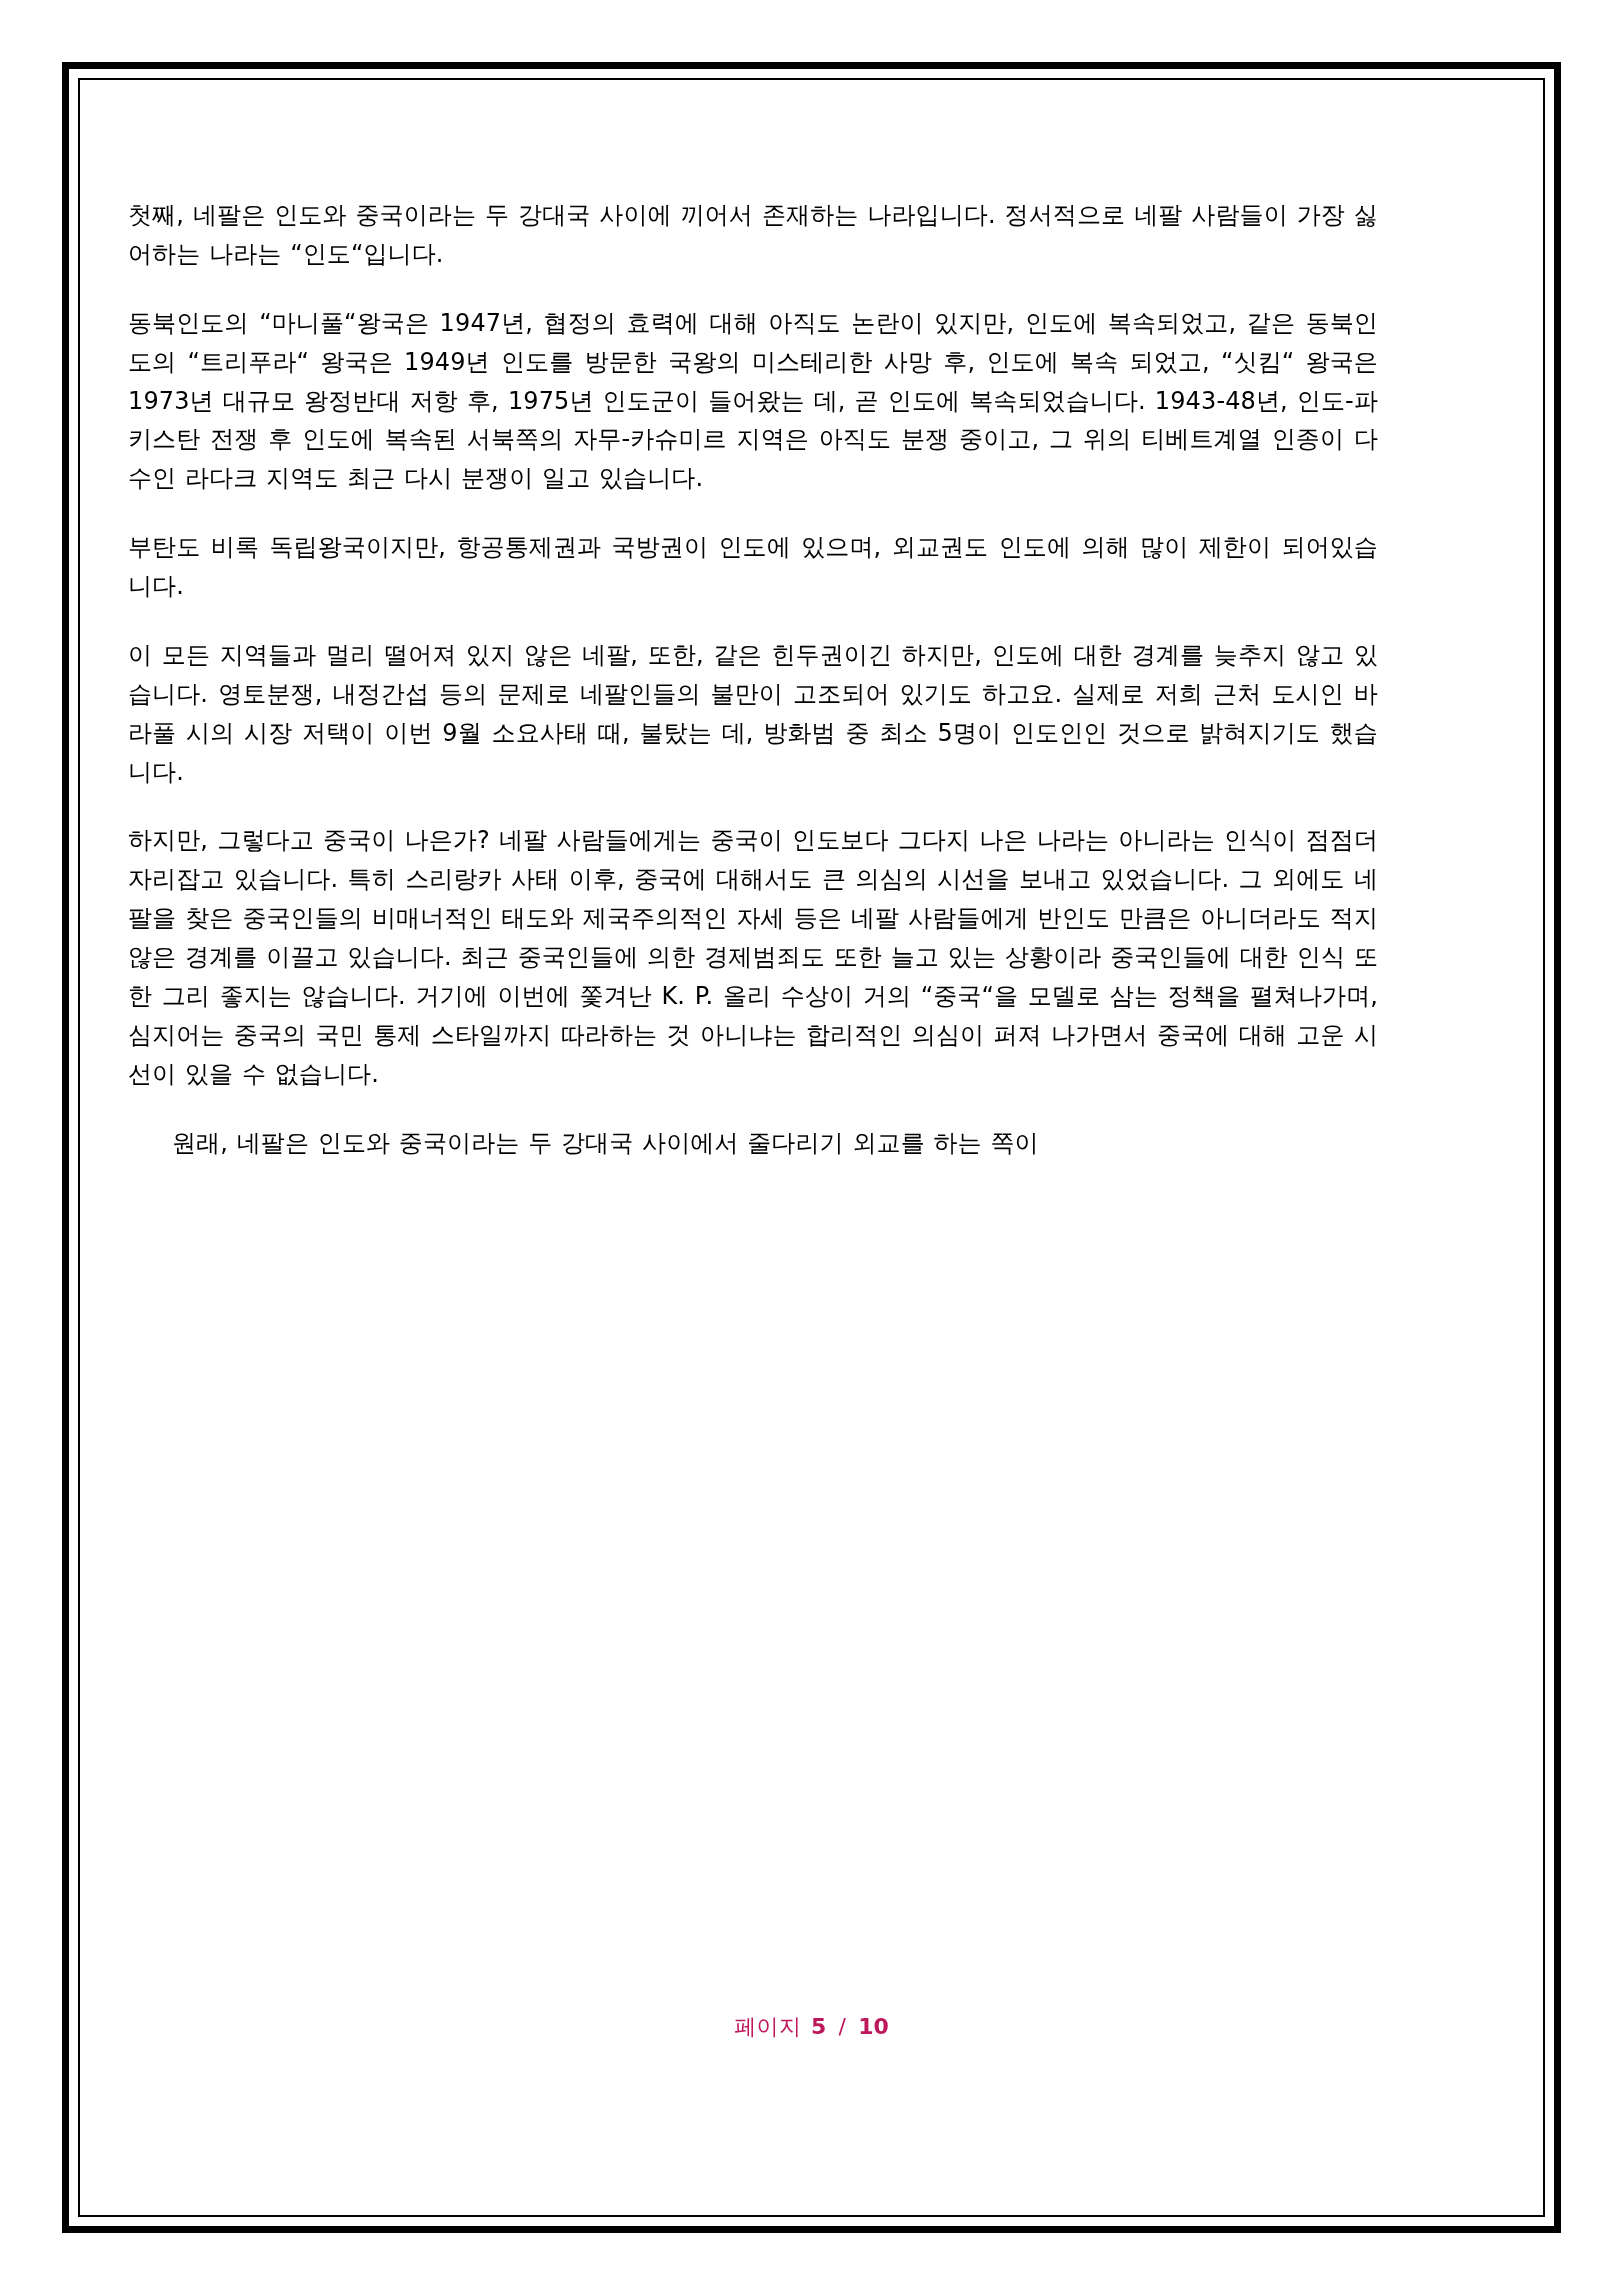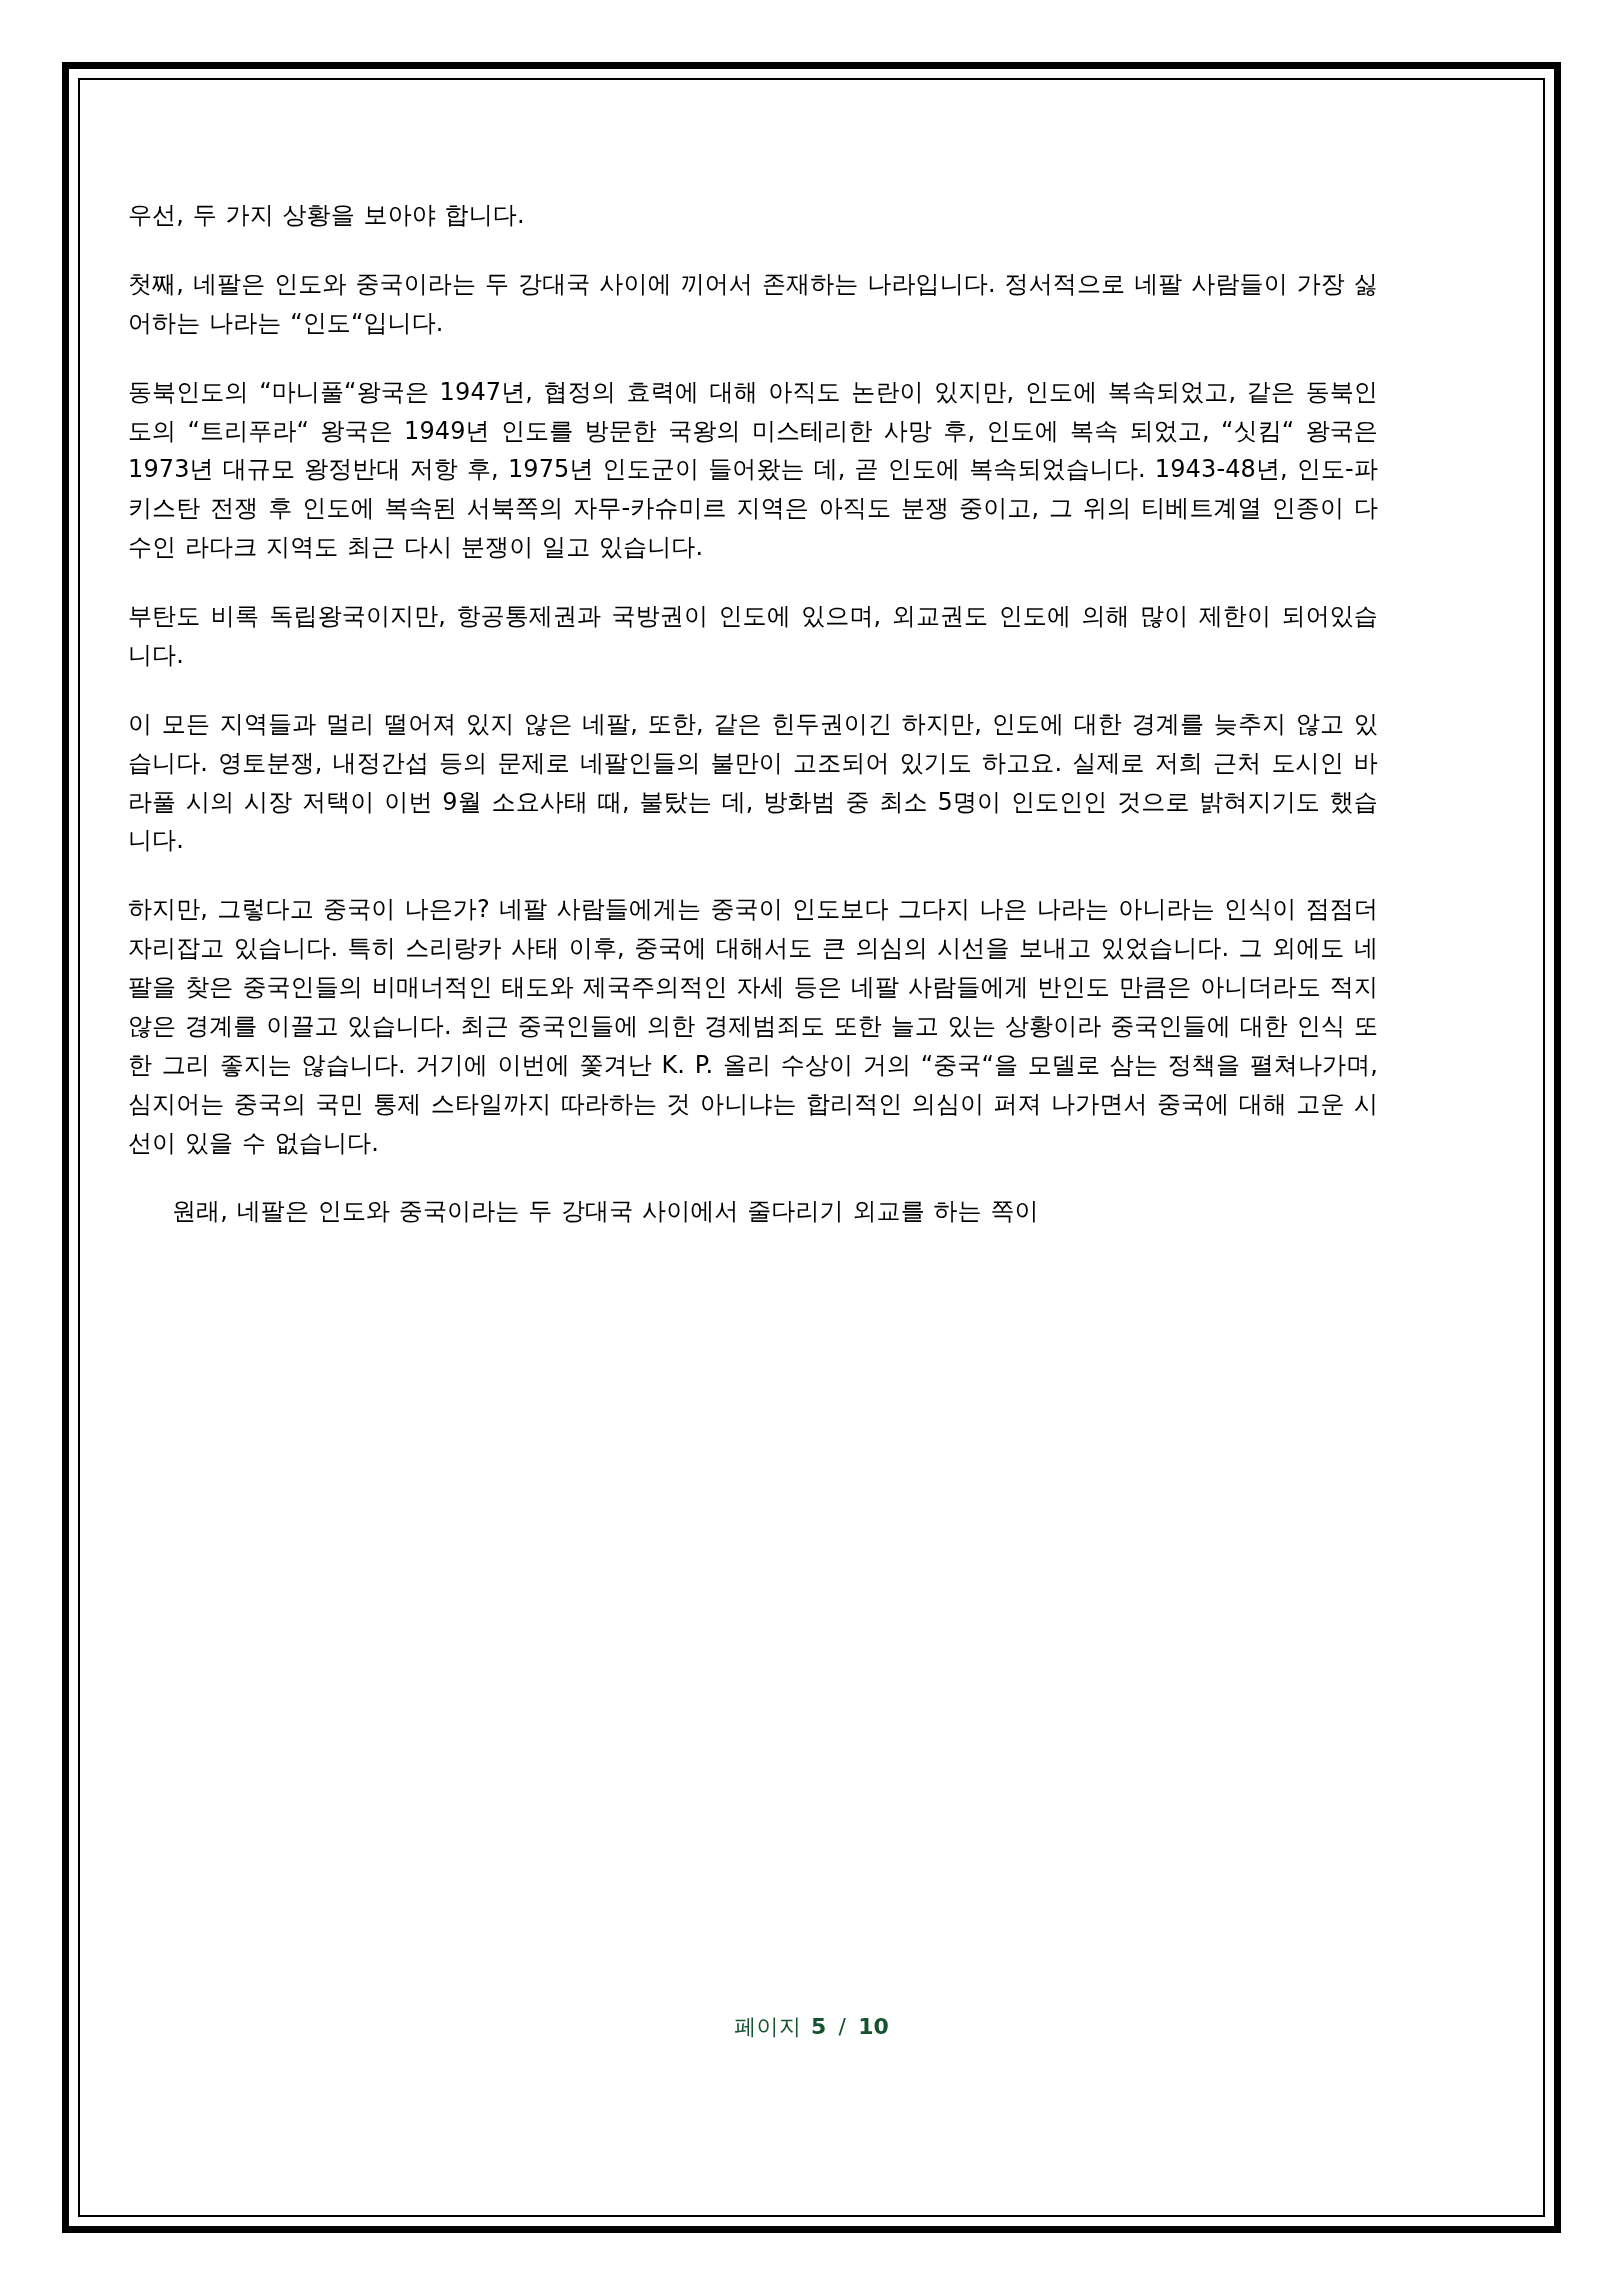--- a/index.html
+++ b/index.html
@@ -56,38 +56,37 @@
     margin-bottom: 0;
     margin-left: 44px;
   }
   .footer {
     position: absolute;
     left: 0;
     right: 0;
     top: 2012px;
     text-align: center;
     font-size: 22px;
-    color: #14532d;
+    color: #be185d;
   }
   .footer .pg-label { letter-spacing: 0.02em; }
   .footer .pg-num { font-weight: bold; margin: 0 2.6px; }
   .footer .pg-sep { margin: 0 2.6px; }
   .footer .pg-total { font-weight: bold; margin-left: 2.6px; }
 </style>
 </head>
 <body>
 
 <div class="page">
 
   <div class="frame-outer">
     <div class="frame-inner"></div>
   </div>
 
   <div class="content">
-    <p class="para">우선, 두 가지 상황을 보아야 합니다.</p>
     <p class="para">첫째, 네팔은 인도와 중국이라는 두 강대국 사이에 끼어서 존재하는 나라입니다. 정서적으로 네팔 사람들이 가장 싫어하는 나라는 “인도“입니다.</p>
     <p class="para">동북인도의 “마니풀“왕국은 1947년, 협정의 효력에 대해 아직도 논란이 있지만, 인도에 복속되었고, 같은 동북인도의 “트리푸라“ 왕국은 1949년 인도를 방문한 국왕의 미스테리한 사망 후, 인도에 복속 되었고, “싯킴“ 왕국은 1973년 대규모 왕정반대 저항 후, 1975년 인도군이 들어왔는 데, 곧 인도에 복속되었습니다. 1943-48년, 인도-파키스탄 전쟁 후 인도에 복속된 서북쪽의 자무-카슈미르 지역은 아직도 분쟁 중이고, 그 위의 티베트계열 인종이 다수인 라다크 지역도 최근 다시 분쟁이 일고 있습니다.</p>
     <p class="para">부탄도 비록 독립왕국이지만, 항공통제권과 국방권이 인도에 있으며, 외교권도 인도에 의해 많이 제한이 되어있습니다.</p>
     <p class="para">이 모든 지역들과 멀리 떨어져 있지 않은 네팔, 또한, 같은 힌두권이긴 하지만, 인도에 대한 경계를 늦추지 않고 있습니다. 영토분쟁, 내정간섭 등의 문제로 네팔인들의 불만이 고조되어 있기도 하고요. 실제로 저희 근처 도시인 바라풀 시의 시장 저택이 이번 9월 소요사태 때, 불탔는 데, 방화범 중 최소 5명이 인도인인 것으로 밝혀지기도 했습니다.</p>
     <p class="para">하지만, 그렇다고 중국이 나은가? 네팔 사람들에게는 중국이 인도보다 그다지 나은 나라는 아니라는 인식이 점점더 자리잡고 있습니다. 특히 스리랑카 사태 이후, 중국에 대해서도 큰 의심의 시선을 보내고 있었습니다. 그 외에도 네팔을 찾은 중국인들의 비매너적인 태도와 제국주의적인 자세 등은 네팔 사람들에게 반인도 만큼은 아니더라도 적지 않은 경계를 이끌고 있습니다. 최근 중국인들에 의한 경제범죄도 또한 늘고 있는 상황이라 중국인들에 대한 인식 또한 그리 좋지는 않습니다. 거기에 이번에 쫓겨난 K. P. 올리 수상이 거의 “중국“을 모델로 삼는 정책을 펼쳐나가며, 심지어는 중국의 국민 통제 스타일까지 따라하는 것 아니냐는 합리적인 의심이 퍼져 나가면서 중국에 대해 고운 시선이 있을 수 없습니다.</p>
     <p class="para">원래, 네팔은 인도와 중국이라는 두 강대국 사이에서 줄다리기 외교를 하는 쪽이</p>
   </div>
 
   <div class="footer">
     <span class="pg-label">페이지</span>

